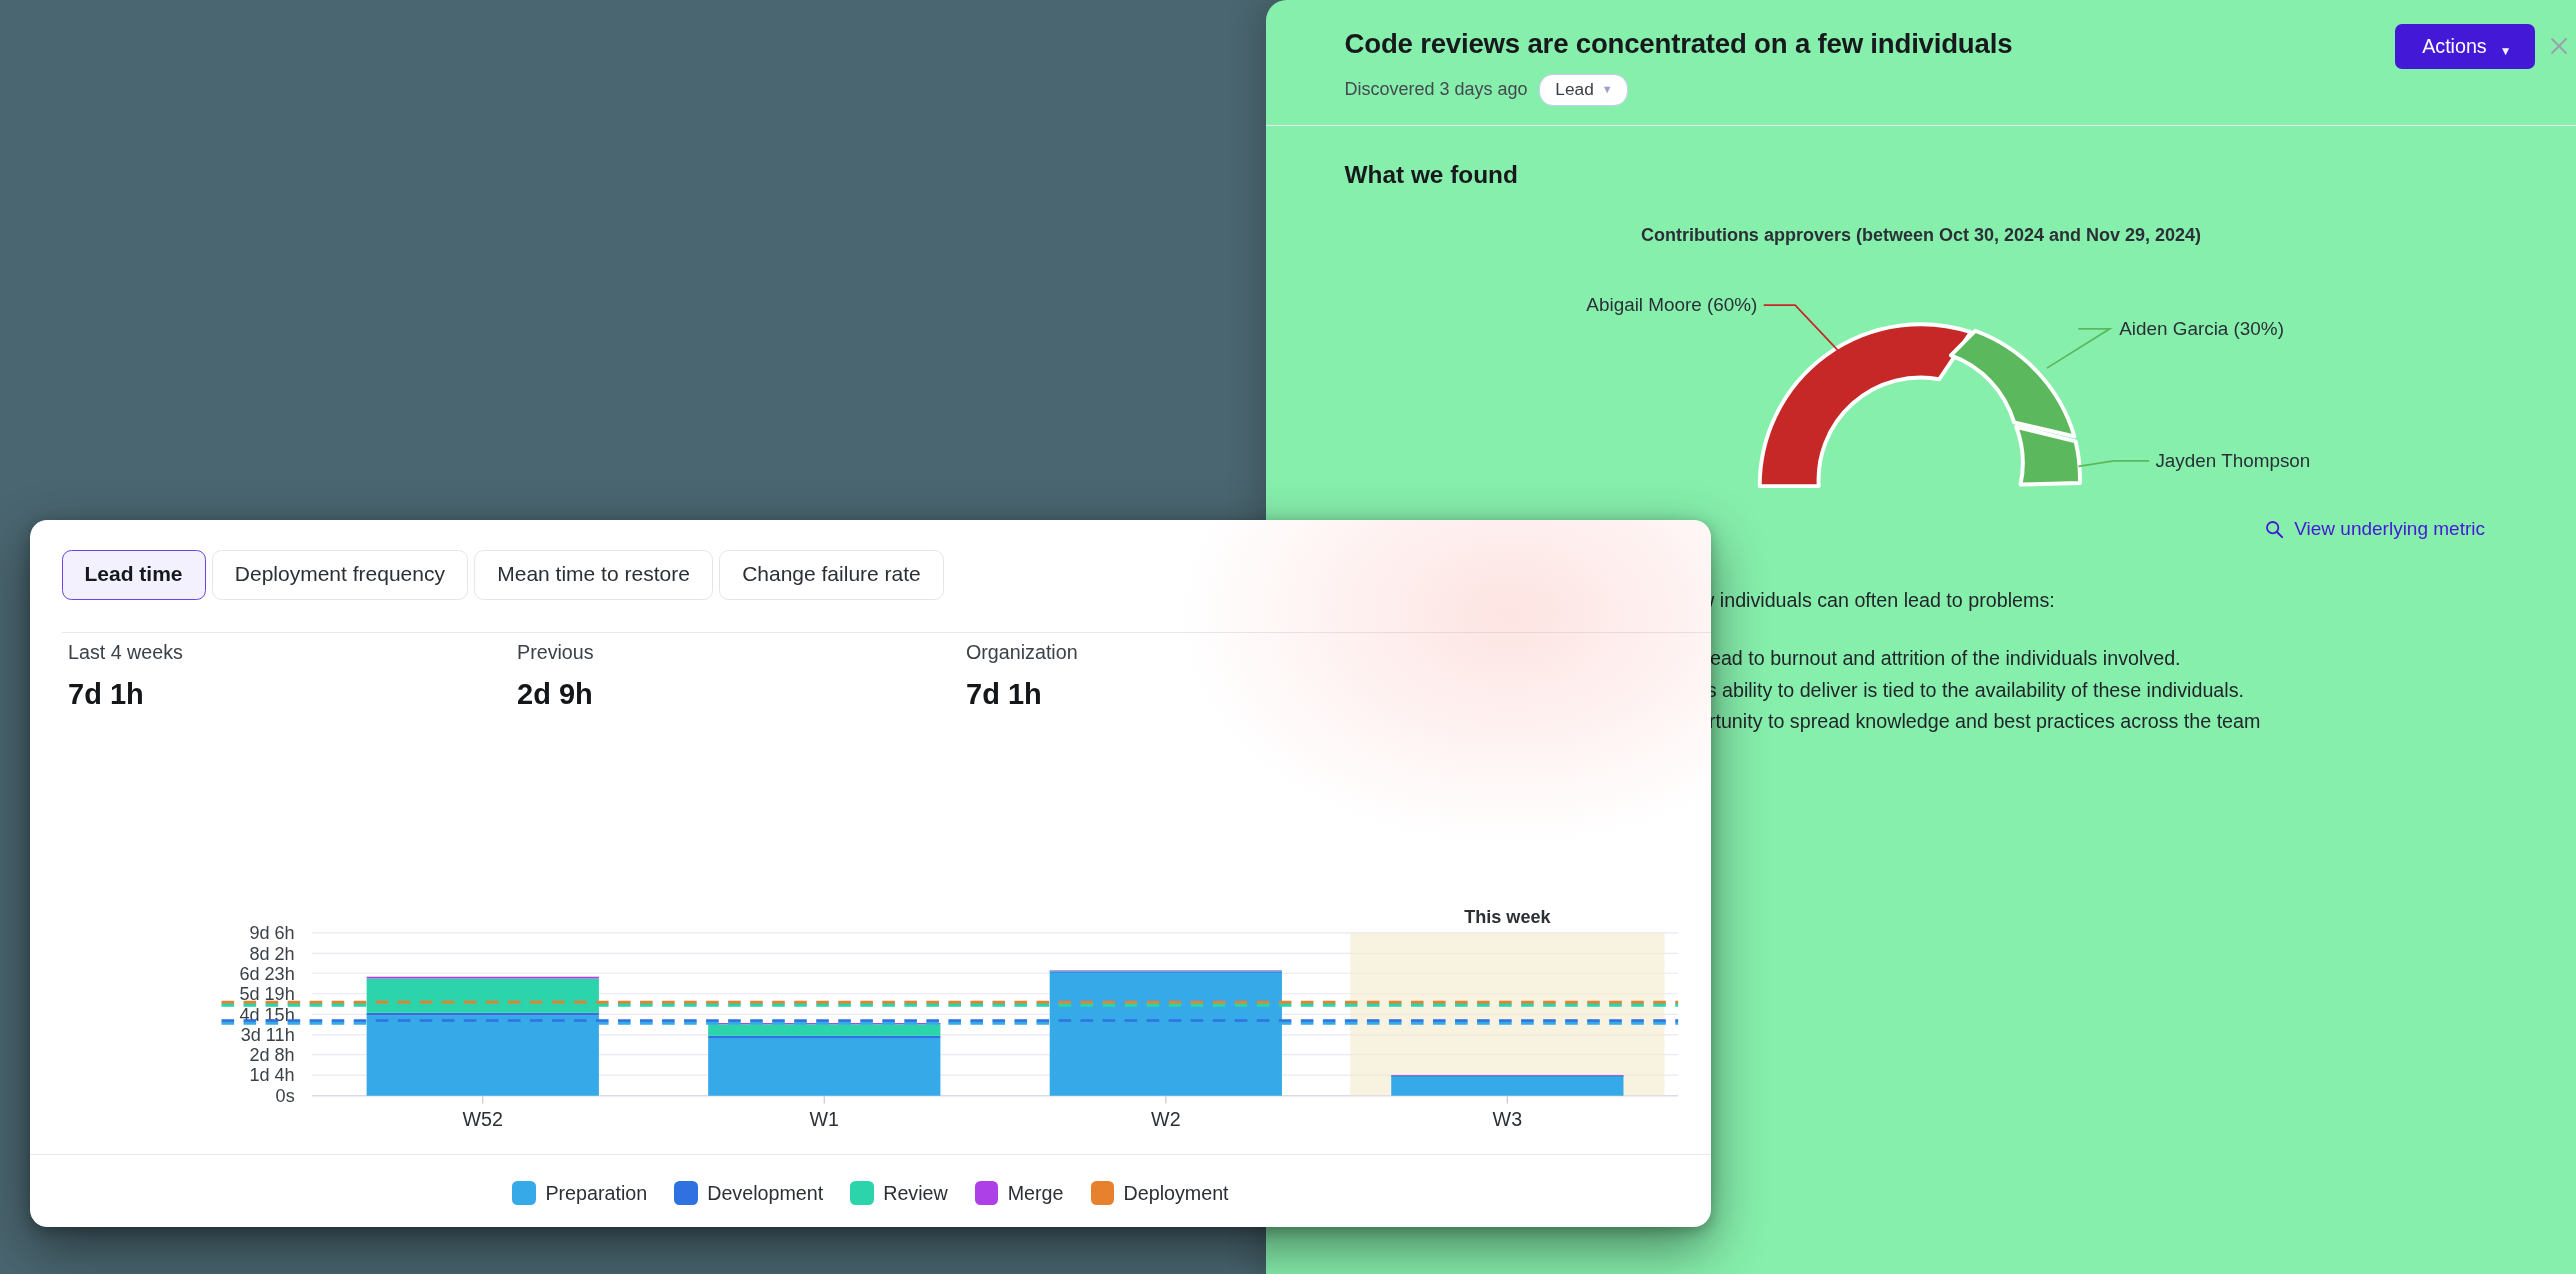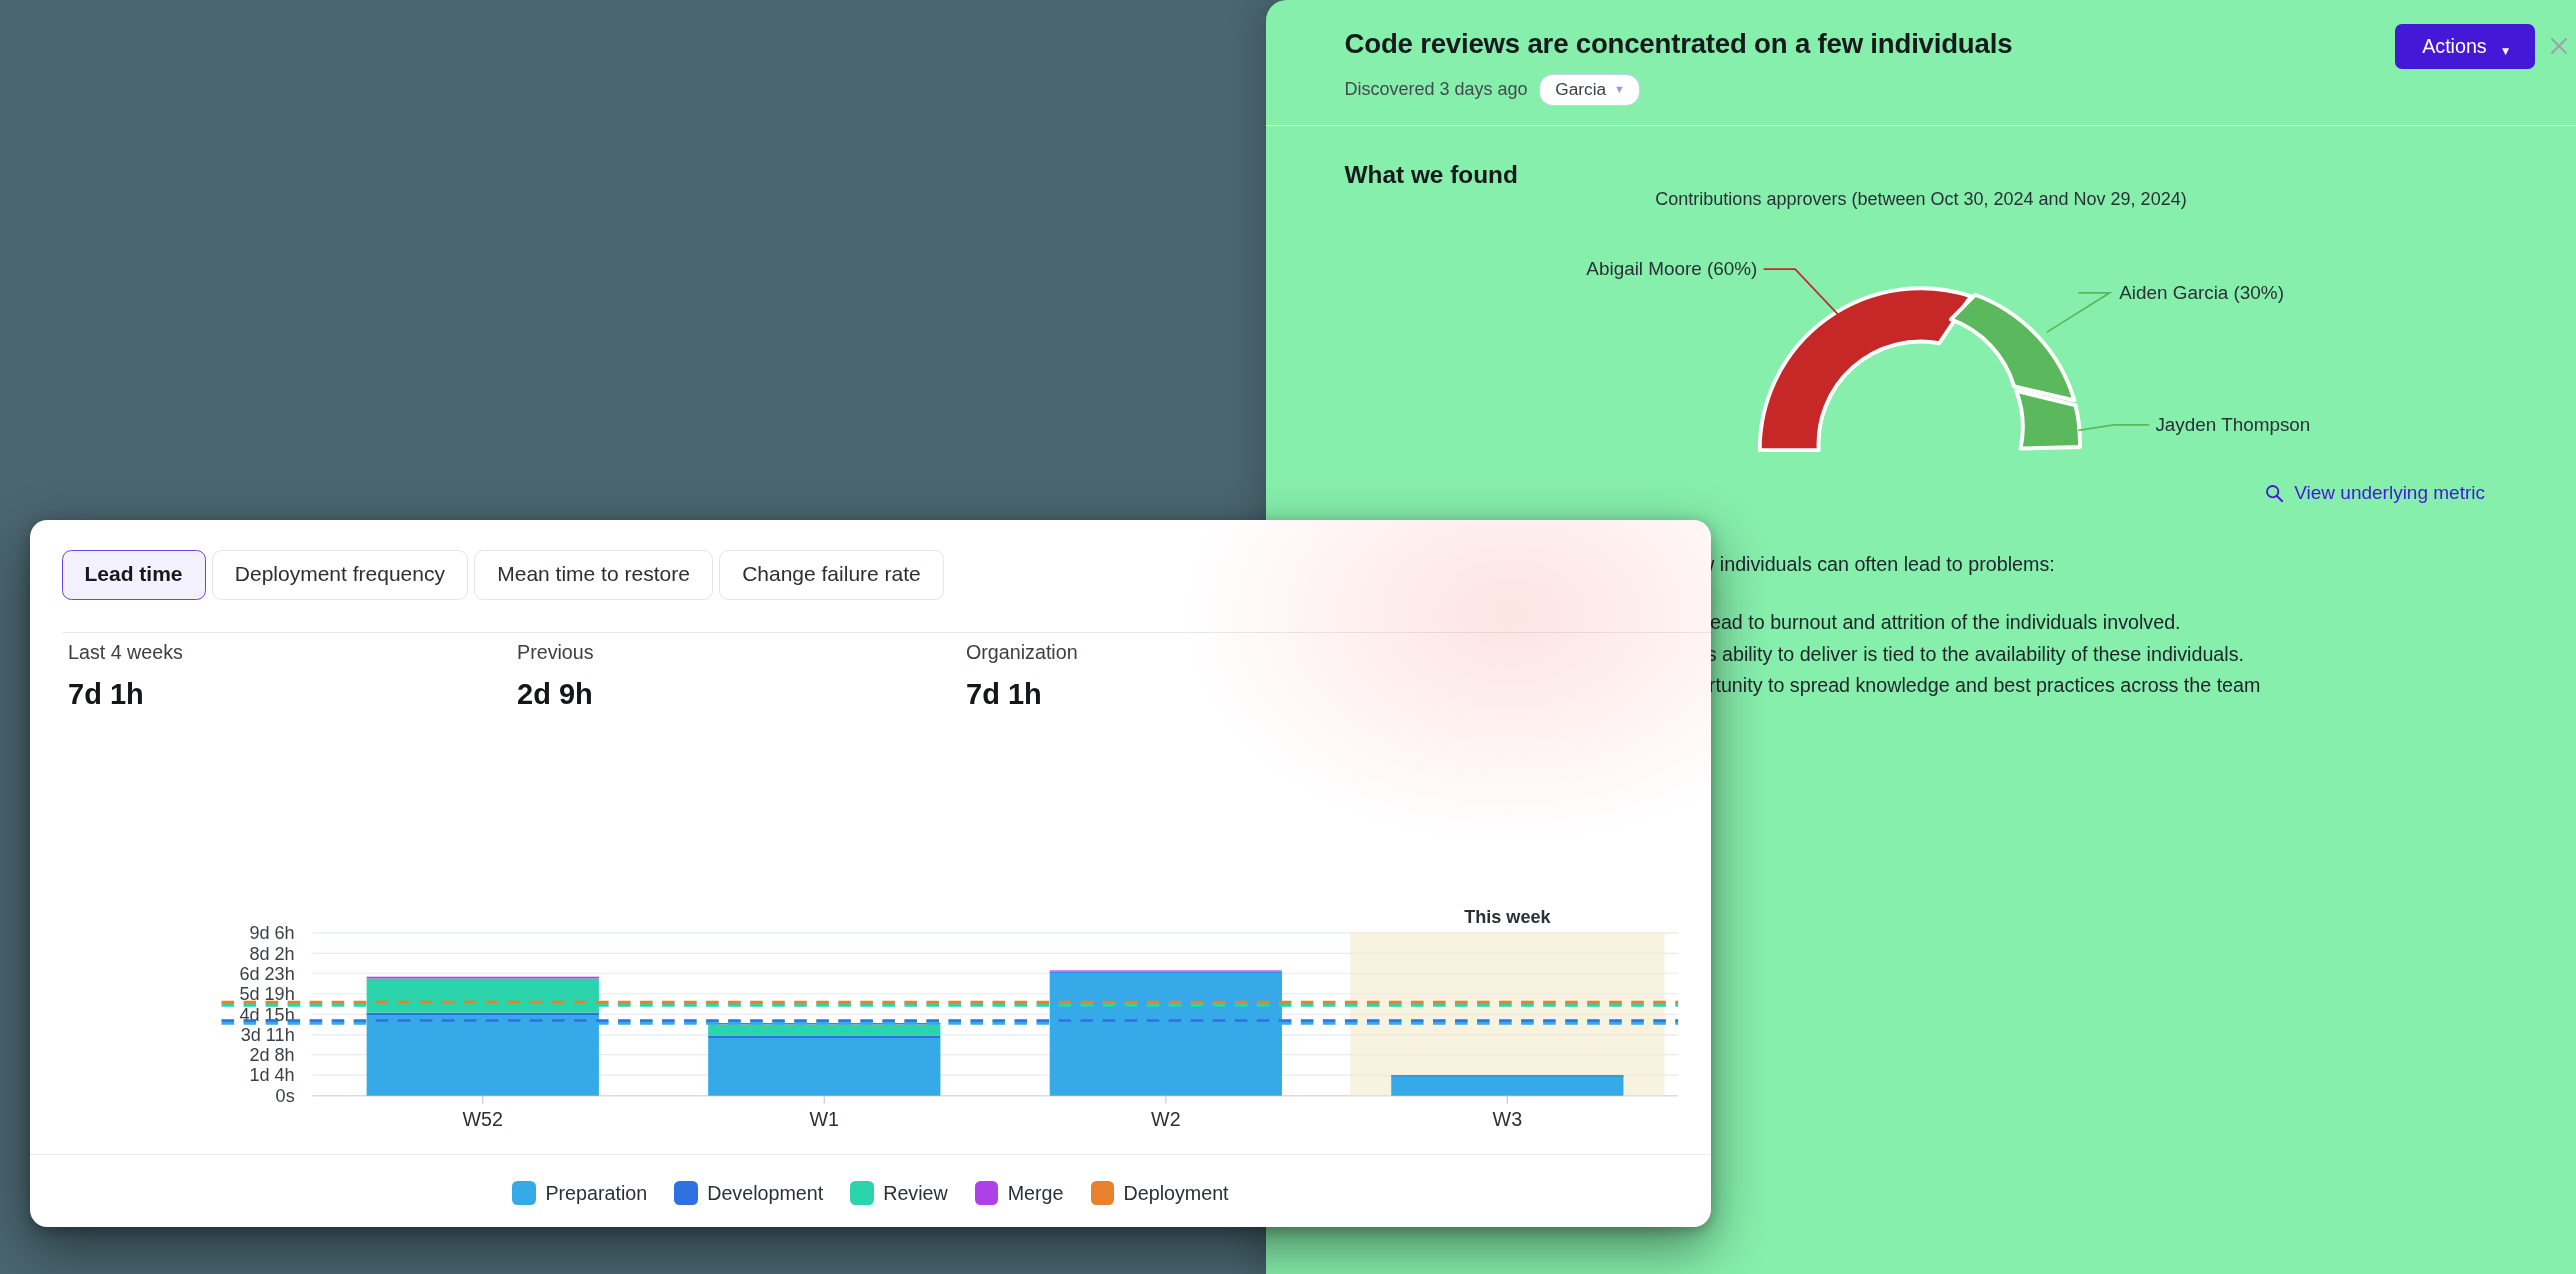--- a/index.html
+++ b/index.html
@@ -59,22 +59,22 @@
   .actions-btn .caret { font-size: 11.8px; opacity: .95; }
 
   .sp-body { padding: 35px 47px 0 47px; position: relative; }
   .sp-h2 { font-size: 24.4px; font-weight: 700; color: #17191c; margin-left: 31.5px; }
   .sp-para {
     margin-top: 41px; margin-left: 31.5px;
     font-size: 19.7px; color: #22262b; line-height: 1.45;
   }
   .hl-red { color: #e03131; }
   .chart-caption {
-    text-align: center;
-    font-size: 18px; font-weight: 400; color: #2b3036;
+    margin-top: 36px; text-align: center;
+    font-size: 18px; font-weight: 700; color: #2b3036;
   }
 
   
   .gauge-wrap { position: relative; height: 236px; margin-top: 12.6px; }
   .gauge-svg { position: absolute; left: 50%; transform: translateX(-50%); top: 0; }
   .glabel { font-size: 24px; fill: #2b3036; font-family: "Liberation Sans", sans-serif; }
 
   .view-metric {
     margin-top: 23.6px; text-align: right; padding-right: 44px;
     font-size: 19px; color: #4318d6; cursor: pointer;
@@ -154,21 +154,21 @@
           <line x1="9" y1="9" x2="27" y2="27" stroke="#9aa1a9" stroke-width="2.4" stroke-linecap="round"></line>
           <line x1="27" y1="9" x2="9" y2="27" stroke="#9aa1a9" stroke-width="2.4" stroke-linecap="round"></line>
         </svg>
       </div>
 
       <div class="sp-title-wrap">
         <div class="sp-title">Code reviews are concentrated on a few individuals</div>
         <div class="sp-meta">
           <span class="sp-discovered">Discovered 3 days ago</span>
           <span class="scope-chip">
-            <span>Garcia</span>
+            <span>Lead</span>
             <span class="caret">▼</span>
           </span>
         </div>
       </div>
 
       <button class="actions-btn">
         <span>Actions</span>
         <span class="caret">▼</span>
       </button>
     </div>

